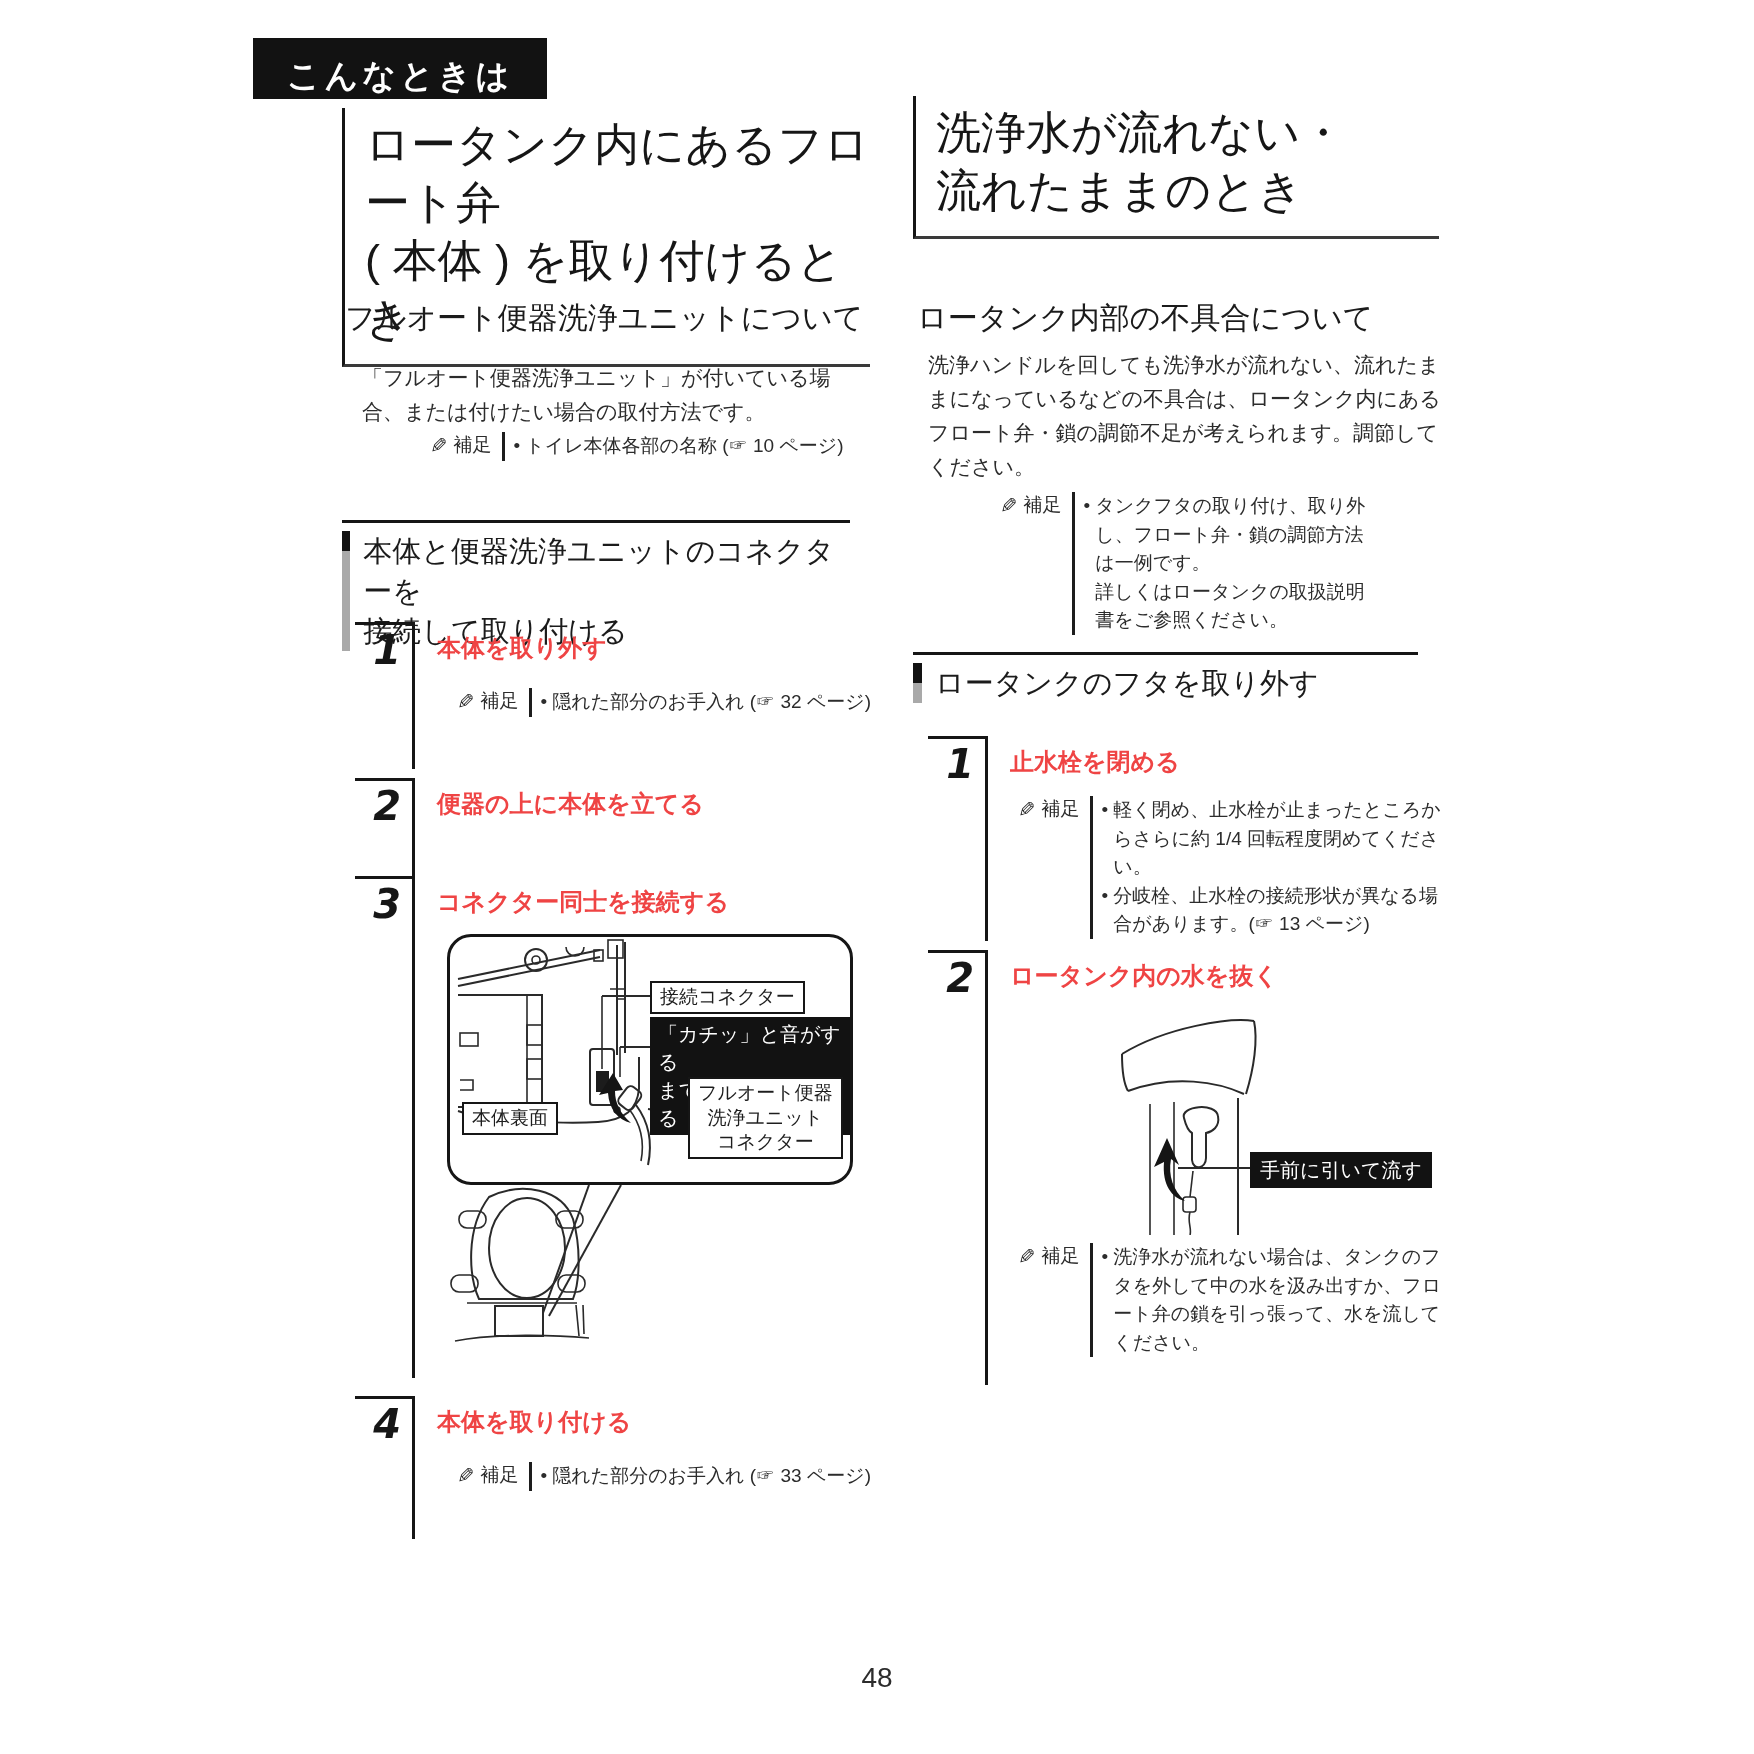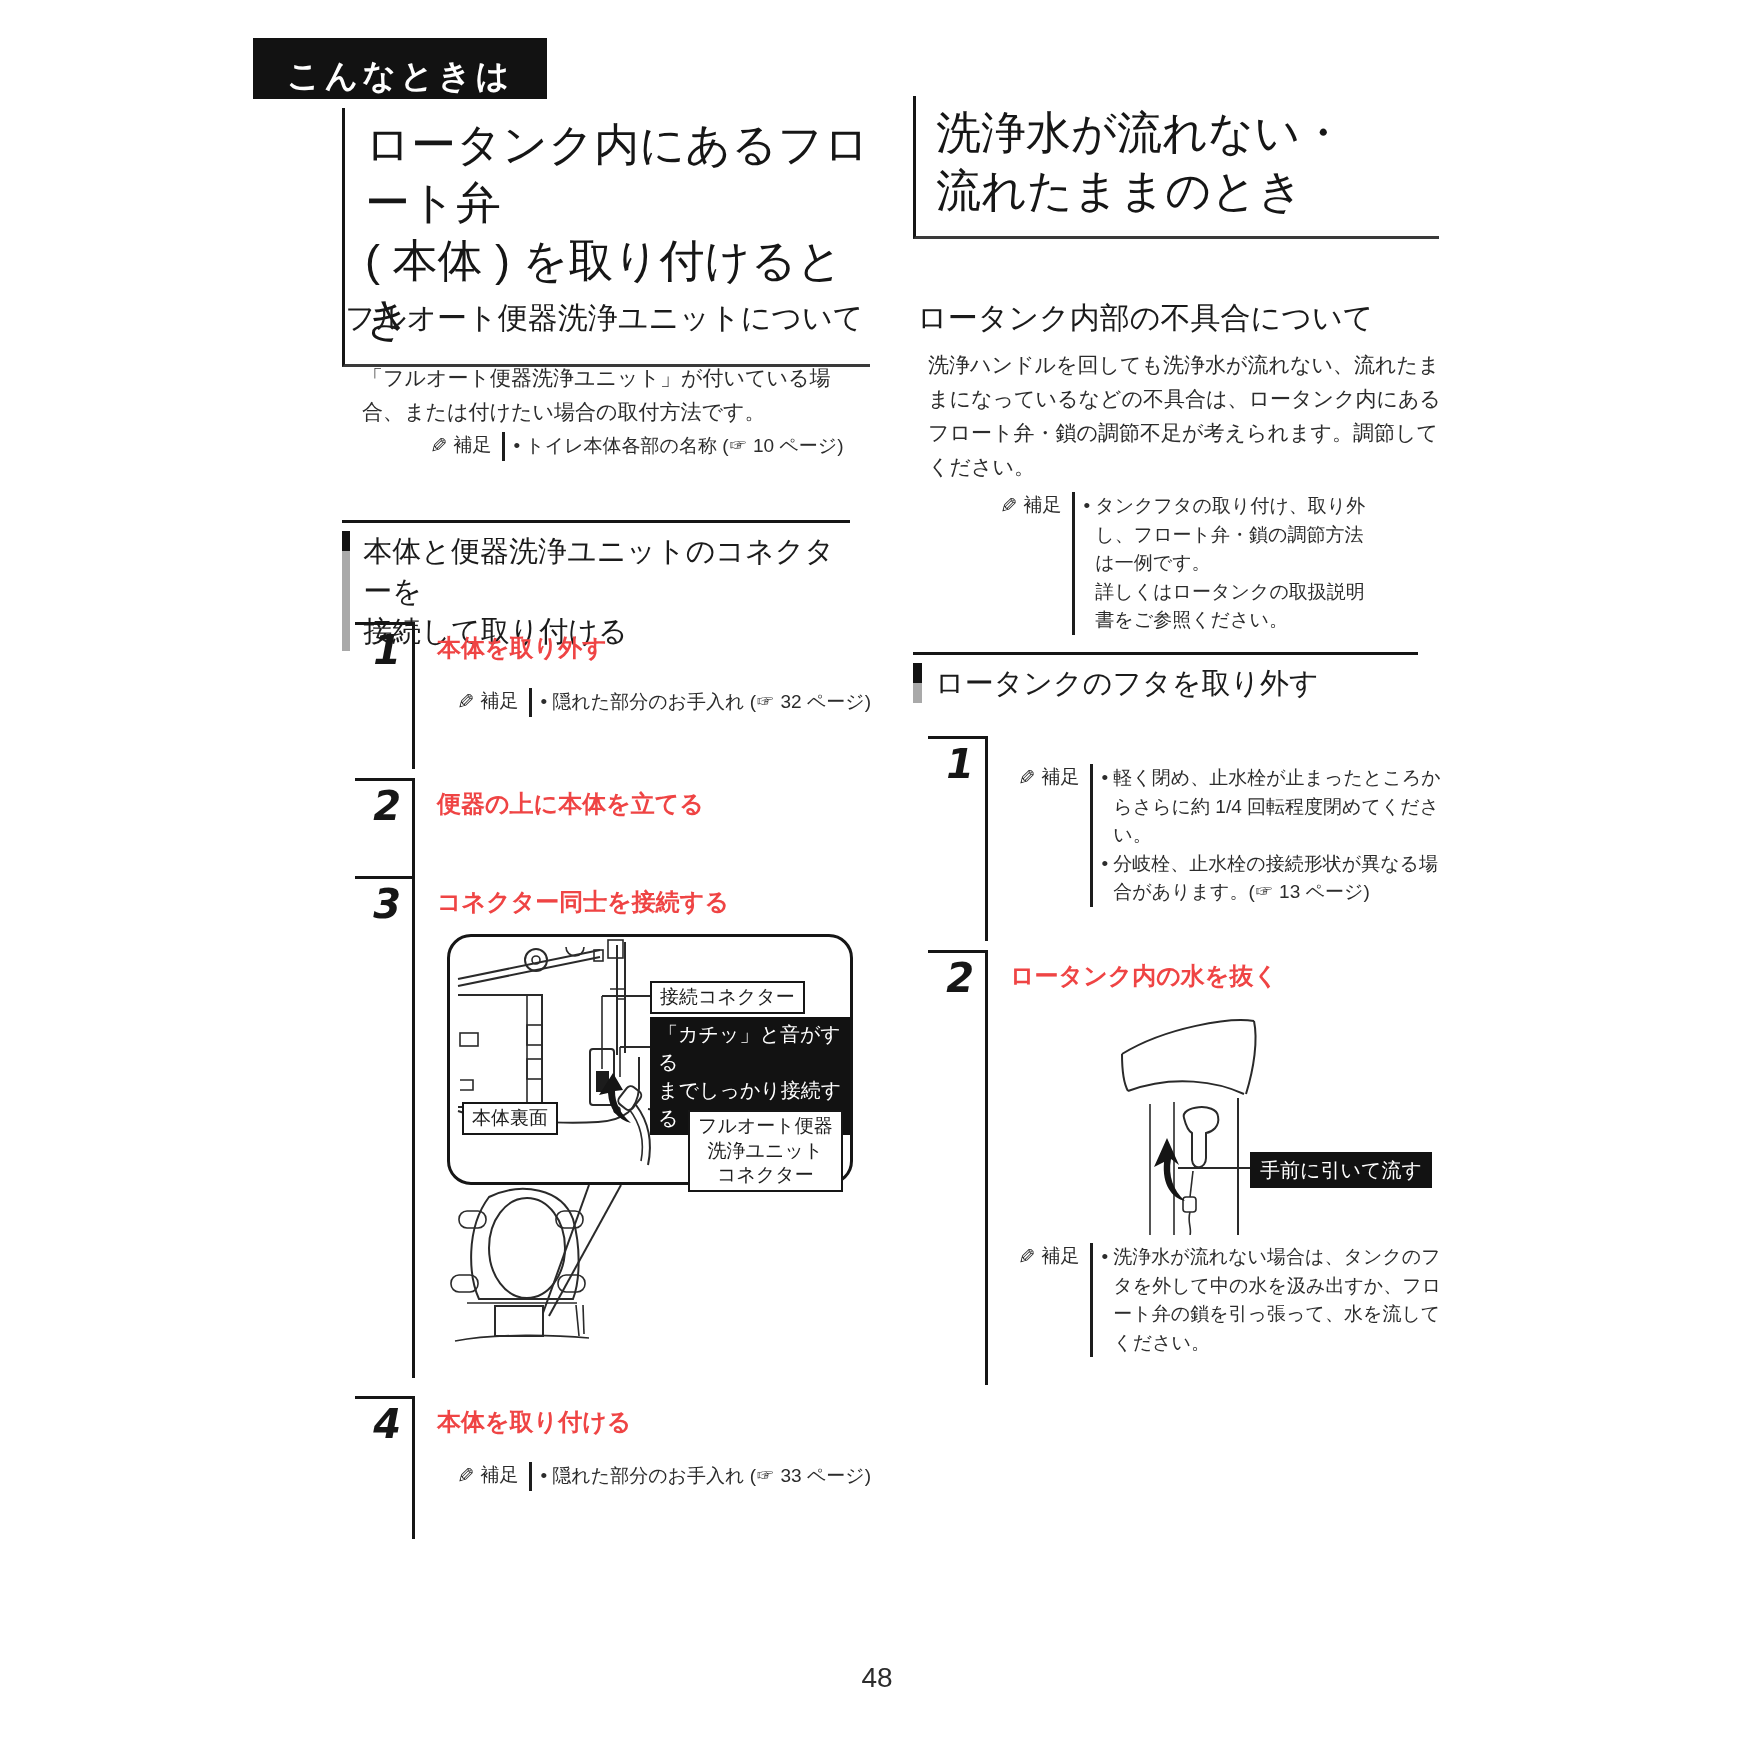--- a/index.html
+++ b/index.html
@@ -183,21 +183,21 @@
 
           <rect class="draw" x="172" y="150" width="17" height="22" rx="5" transform="rotate(38 180 160)"></rect>
           <path class="draw" d="M186,168 C198,184 203,204 198,228"></path>
           <path class="thin" d="M179,172 C190,186 195,203 191,224"></path>
 
           <path d="M163,136 L149,158 L158,156 C159,172 168,183 181,186 C170,176 165,166 165,154 L173,153 Z" fill="#151515"></path>
         </svg>
         <div class="lbl-box" style="left:200px;top:44px;">接続コネクター</div>
         <div class="lbl-dark" style="left:200px;top:80px;">「カチッ」と音がする
 までしっかり接続する</div>
-        <div class="lbl-box" style="left:238px;top:140px;margin-top:33px;">フルオート便器
+        <div class="lbl-box" style="left:238px;top:140px;">フルオート便器
 洗浄ユニット
 コネクター</div>
         <div class="lbl-box" style="left:12px;top:165px;">本体裏面</div>
       </div>
 
       <svg width="420" height="170" viewBox="0 0 420 170">
         <path class="draw" d="M52,12 C85,-4 125,4 136,34 C144,62 143,96 136,114 L42,114 C32,92 28,44 52,12 Z"></path>
         <ellipse class="draw" cx="90" cy="63" rx="38" ry="50"></ellipse>
         <rect class="thin" x="22" y="26" width="27" height="17" rx="8"></rect>
         <rect class="thin" x="119" y="26" width="27" height="17" rx="8"></rect>
@@ -228,20 +228,21 @@
               <span class="note-text">隠れた部分のお手入れ (☞ 33 ページ)</span>
             </span>
           </span>
       </div>
     </div>
   </div>
 
   <div class="abs step" style="left:928px;top:736px;">
     <div class="step-numbox" style="height:200px;">1</div>
     <div class="step-body">
+      <div class="step-title">止水栓を閉める</div>
       <div class="note" style="margin:18px 0 0 8px;">
         <span class="pencil">✎</span>
         <span class="note-label">補足</span>
         <span class="note-bar"></span>
         <span class="note-items" style="width:352px;">
           <span class="note-item">
               <span class="bullet">•</span>
               <span class="note-text">軽く閉め、止水栓が止まったところからさらに約 1/4 回転程度閉めてください。</span>
             </span>
           <span class="note-item">

